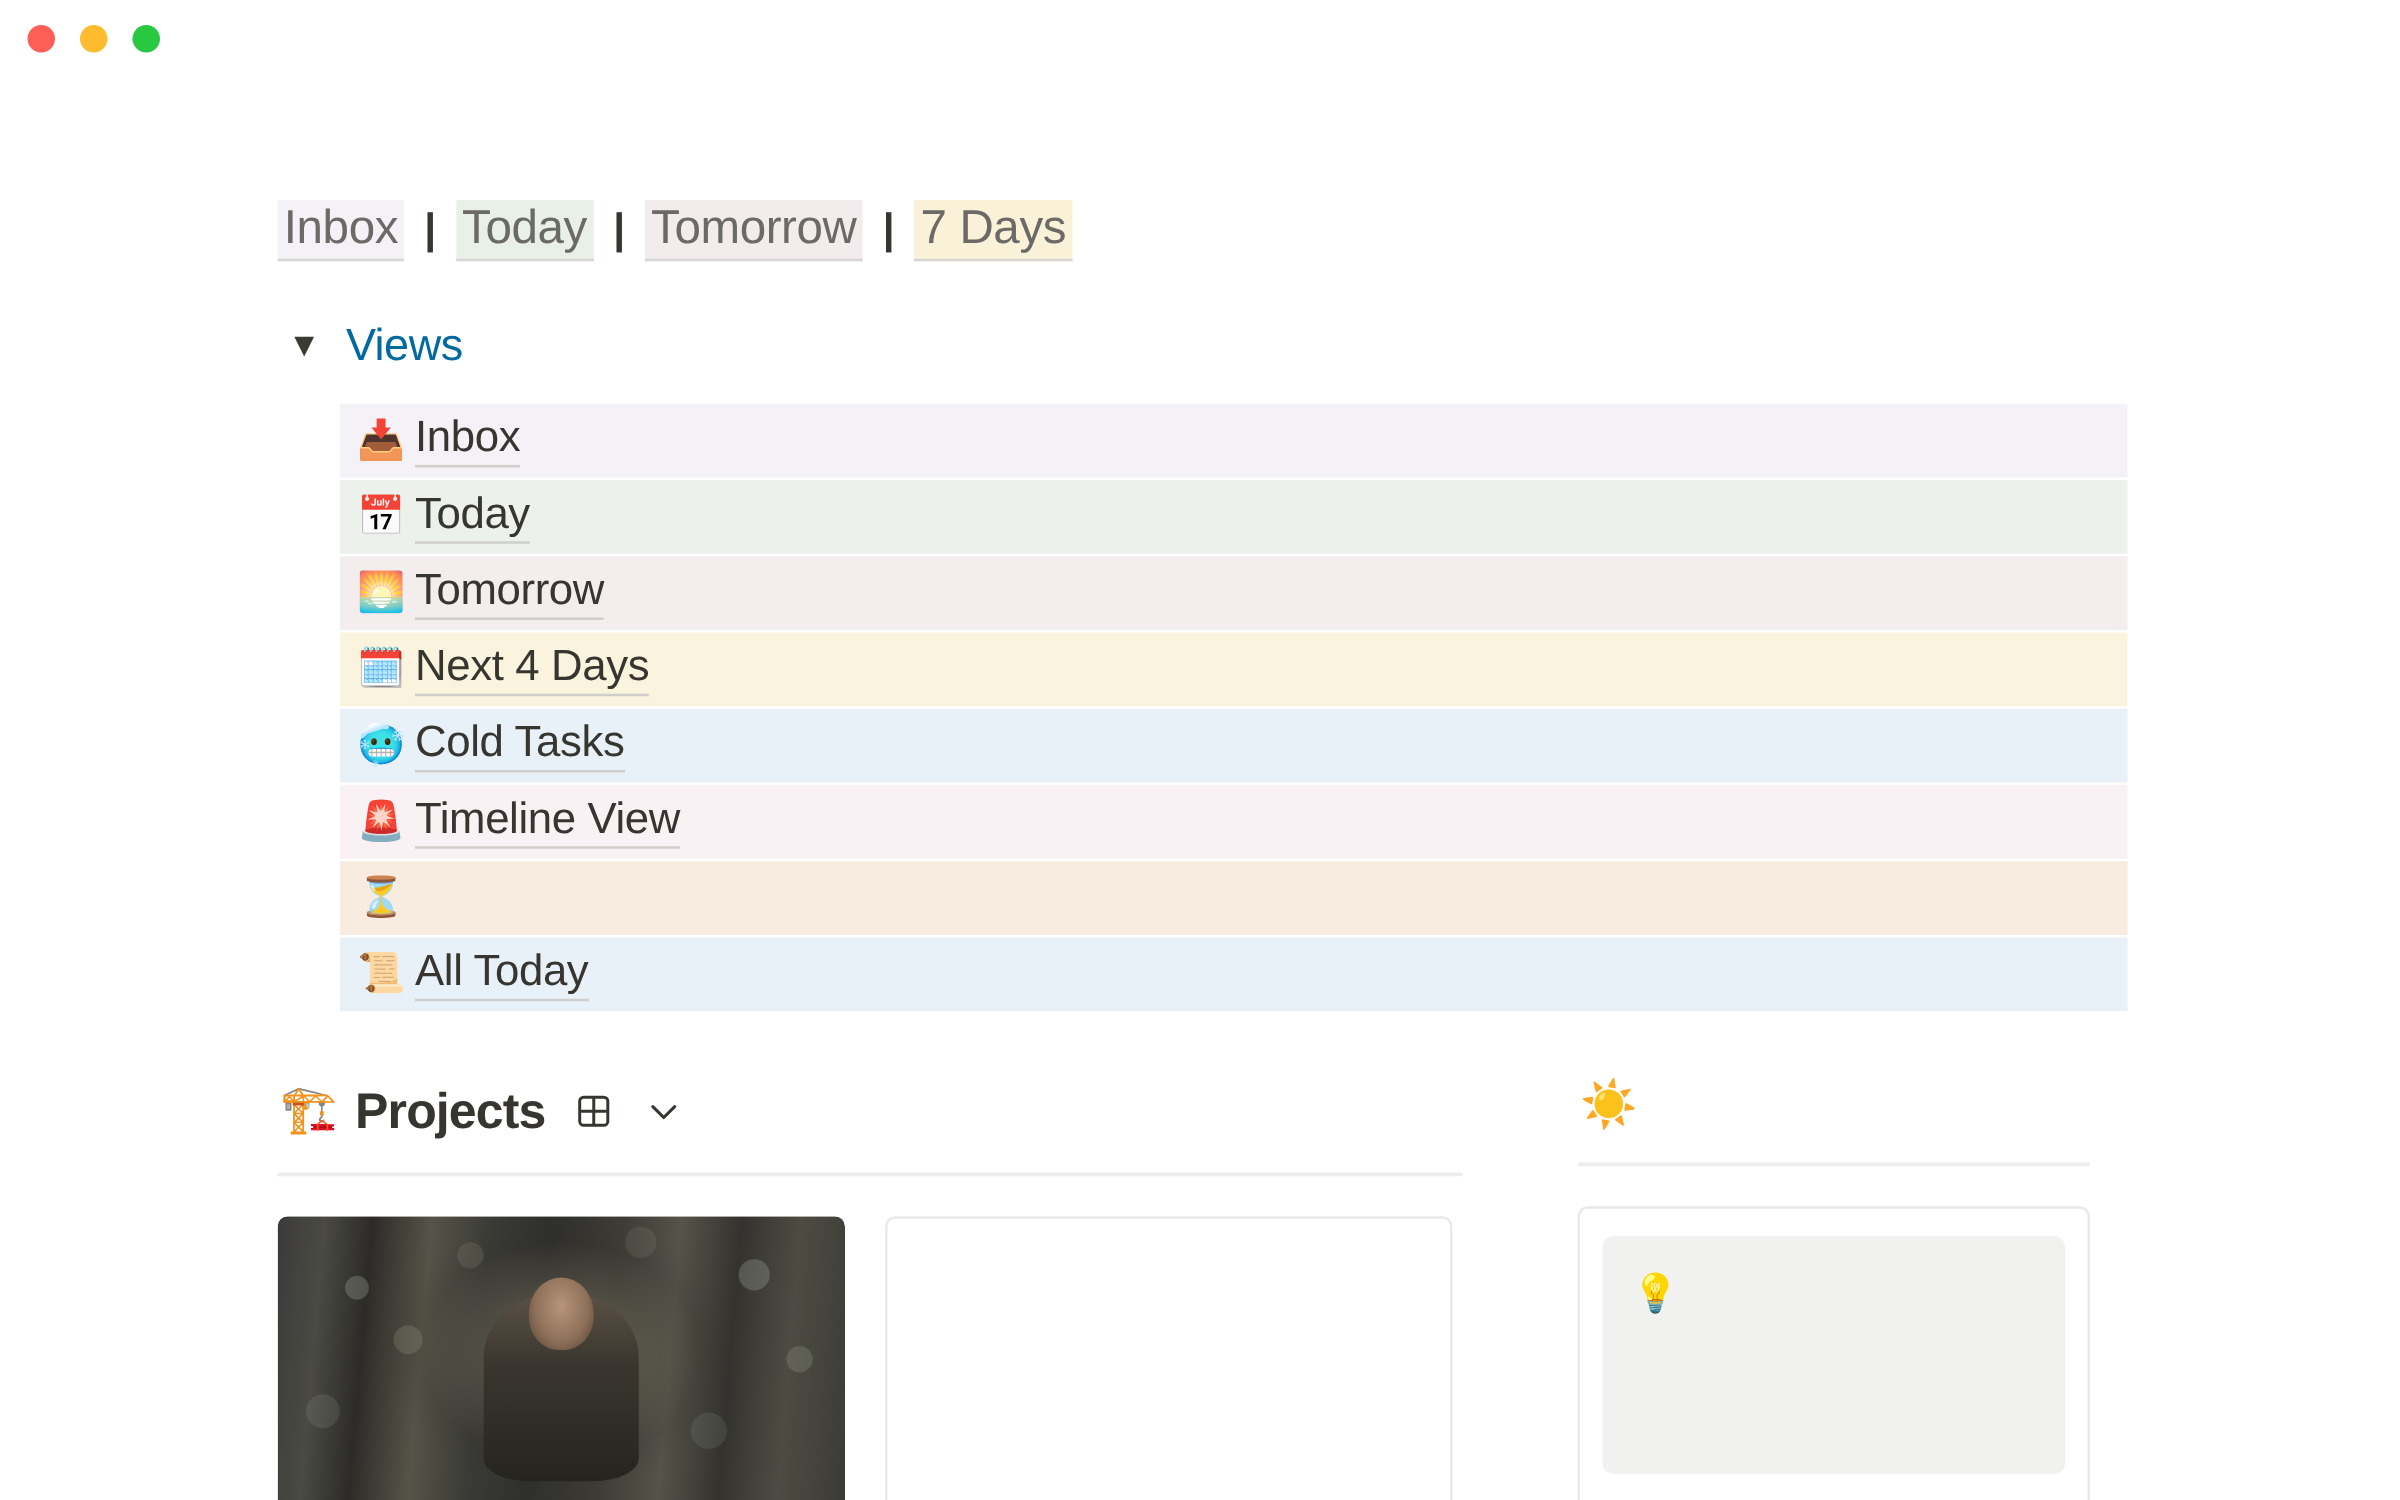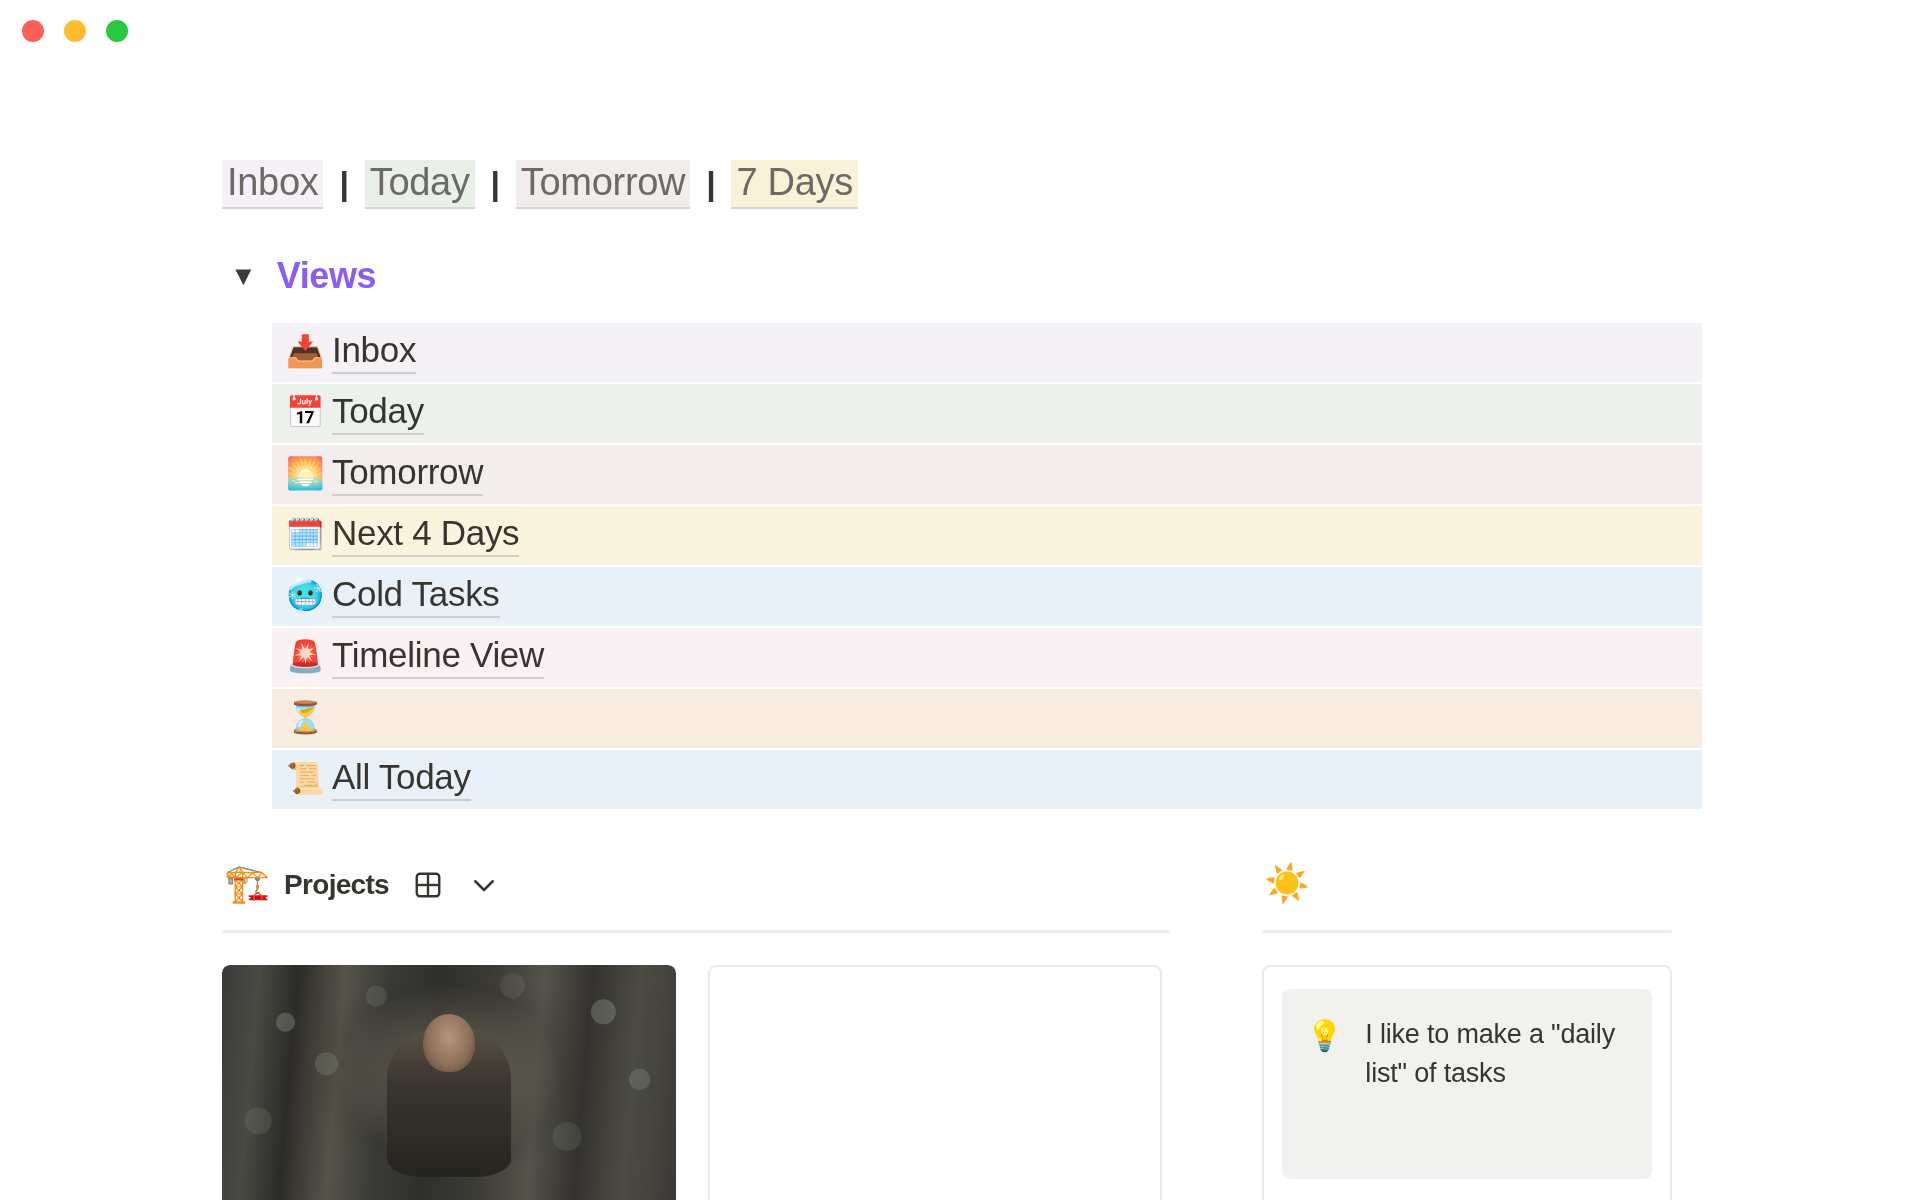--- a/index.html
+++ b/index.html
@@ -76,22 +76,22 @@
   }
   .toggle-caret {
     font-size: 27px;
     color: #3b3a35;
     line-height: 1;
     cursor: pointer;
     transform: translateY(1px);
   }
   .views-title {
     font-size: 36px;
-    font-weight: 700;
-    color: #8b5cf6;
+    font-weight: 400;
+    color: #0369a1;
     letter-spacing: -0.4px;
   }
 
   
   .views-list {
     margin-top: 26px;
     margin-left: 50px;
     width: 1430px;
   }
   .view-row {
@@ -134,21 +134,21 @@
     align-items: center;
     gap: 14px;
     padding-left: 2px;
   }
   .db-emoji {
     font-size: 37px;
     line-height: 1;
     transform: translateY(-2px);
   }
   .db-title {
-    font-size: 28px;
+    font-size: 40px;
     font-weight: 700;
     color: #37352f;
     letter-spacing: -0.7px;
   }
   .icon-btn {
     width: 34px;
     height: 34px;
     display: inline-flex;
     align-items: center;
     justify-content: center;
@@ -380,19 +380,18 @@
 
     <div class="col-right">
       <div class="db-header">
         <span class="db-emoji">☀️</span>
       </div>
       <div class="db-divider"></div>
 
       <div class="daily-card">
         <div class="callout">
           <span class="callout-icon">💡</span>
-          <span class="callout-text">I like to make a "daily list" of tasks</span>
         </div>
       </div>
     </div>
 
   </div>
 </div>
 
 </body></html>

